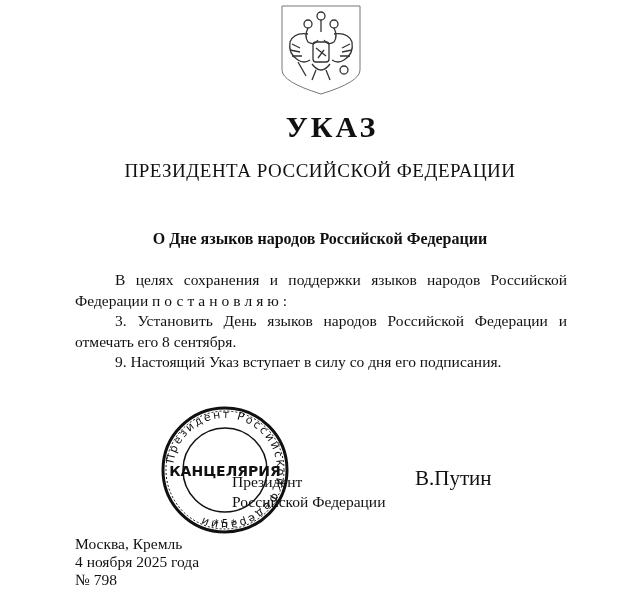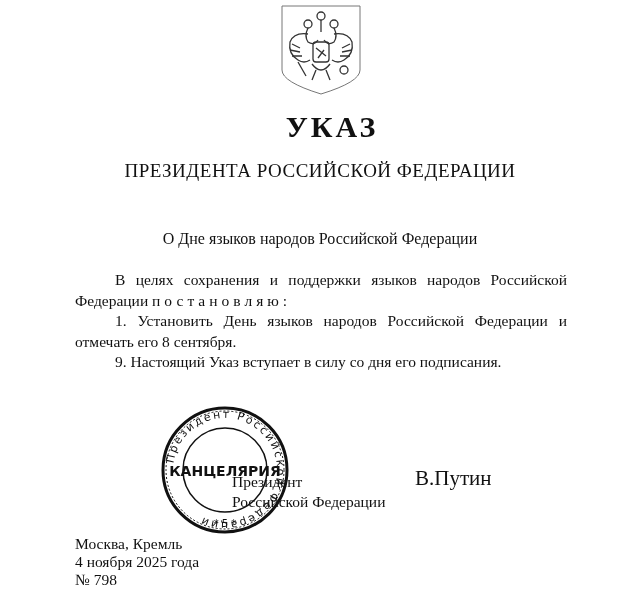--- a/index.html
+++ b/index.html
@@ -4,21 +4,21 @@
 <style>
   html, body { margin: 0; padding: 0; background: #ffffff; }
   body { width: 640px; height: 595px; position: relative; overflow: hidden;
          font-family: "Liberation Serif", "DejaVu Serif", serif; color: #111; }
   .emblem { position: absolute; left: 278px; top: 2px; width: 86px; height: 94px; }
   .title { position: absolute; left: 12px; width: 640px; text-align: center; top: 110px;
            font-size: 30px; font-weight: bold; letter-spacing: 3px; }
   .subtitle { position: absolute; left: 0; width: 640px; text-align: center; top: 160px;
               font-size: 19px; letter-spacing: 0.5px; }
   .heading { position: absolute; left: 0; width: 640px; text-align: center; top: 230px;
-             font-size: 16px; font-weight: normal; }
+             font-size: 16px; font-weight: bold; }
   .body { position: absolute; left: 75px; width: 492px; top: 270px; font-size: 15.5px; line-height: 20.5px; }
   .body p { margin: 0; text-align: justify; text-align-last: left; }
   .indent { text-indent: 40px; }
   .just { text-align-last: justify !important; }
   .spaced { letter-spacing: 4px; }
   .sig1 { position: absolute; left: 232px; top: 473px; font-size: 15.5px; }
   .sig2 { position: absolute; left: 232px; top: 493px; font-size: 15.5px; }
   .signame { position: absolute; left: 415px; top: 466px; font-size: 21px; }
   .footer { position: absolute; left: 75px; top: 535px; font-size: 15.5px; line-height: 18px; }
   .stamp { position: absolute; left: 160px; top: 405px; width: 130px; height: 130px; }
@@ -48,21 +48,21 @@
   </g>
 </svg>
 
 <div class="title">УКАЗ</div>
 <div class="subtitle">ПРЕЗИДЕНТА РОССИЙСКОЙ ФЕДЕРАЦИИ</div>
 <div class="heading">О Дне языков народов Российской Федерации</div>
 
 <div class="body">
   <p class="indent just">В целях сохранения и поддержки языков народов Российской</p>
   <p><span>Федерации </span><span class="spaced">постановляю:</span></p>
-  <p class="indent just">1. Установить День языков народов Российской Федерации и</p>
+  <p class="indent just">3. Установить День языков народов Российской Федерации и</p>
   <p>отмечать его 8 сентября.</p>
   <p class="indent">9. Настоящий Указ вступает в силу со дня его подписания.</p>
 </div>
 
 <div class="sig1">Президент</div>
 <div class="sig2">Российской Федерации</div>
 <div class="signame">В.Путин</div>
 
 <svg class="stamp" viewBox="0 0 130 130">
   <defs>

